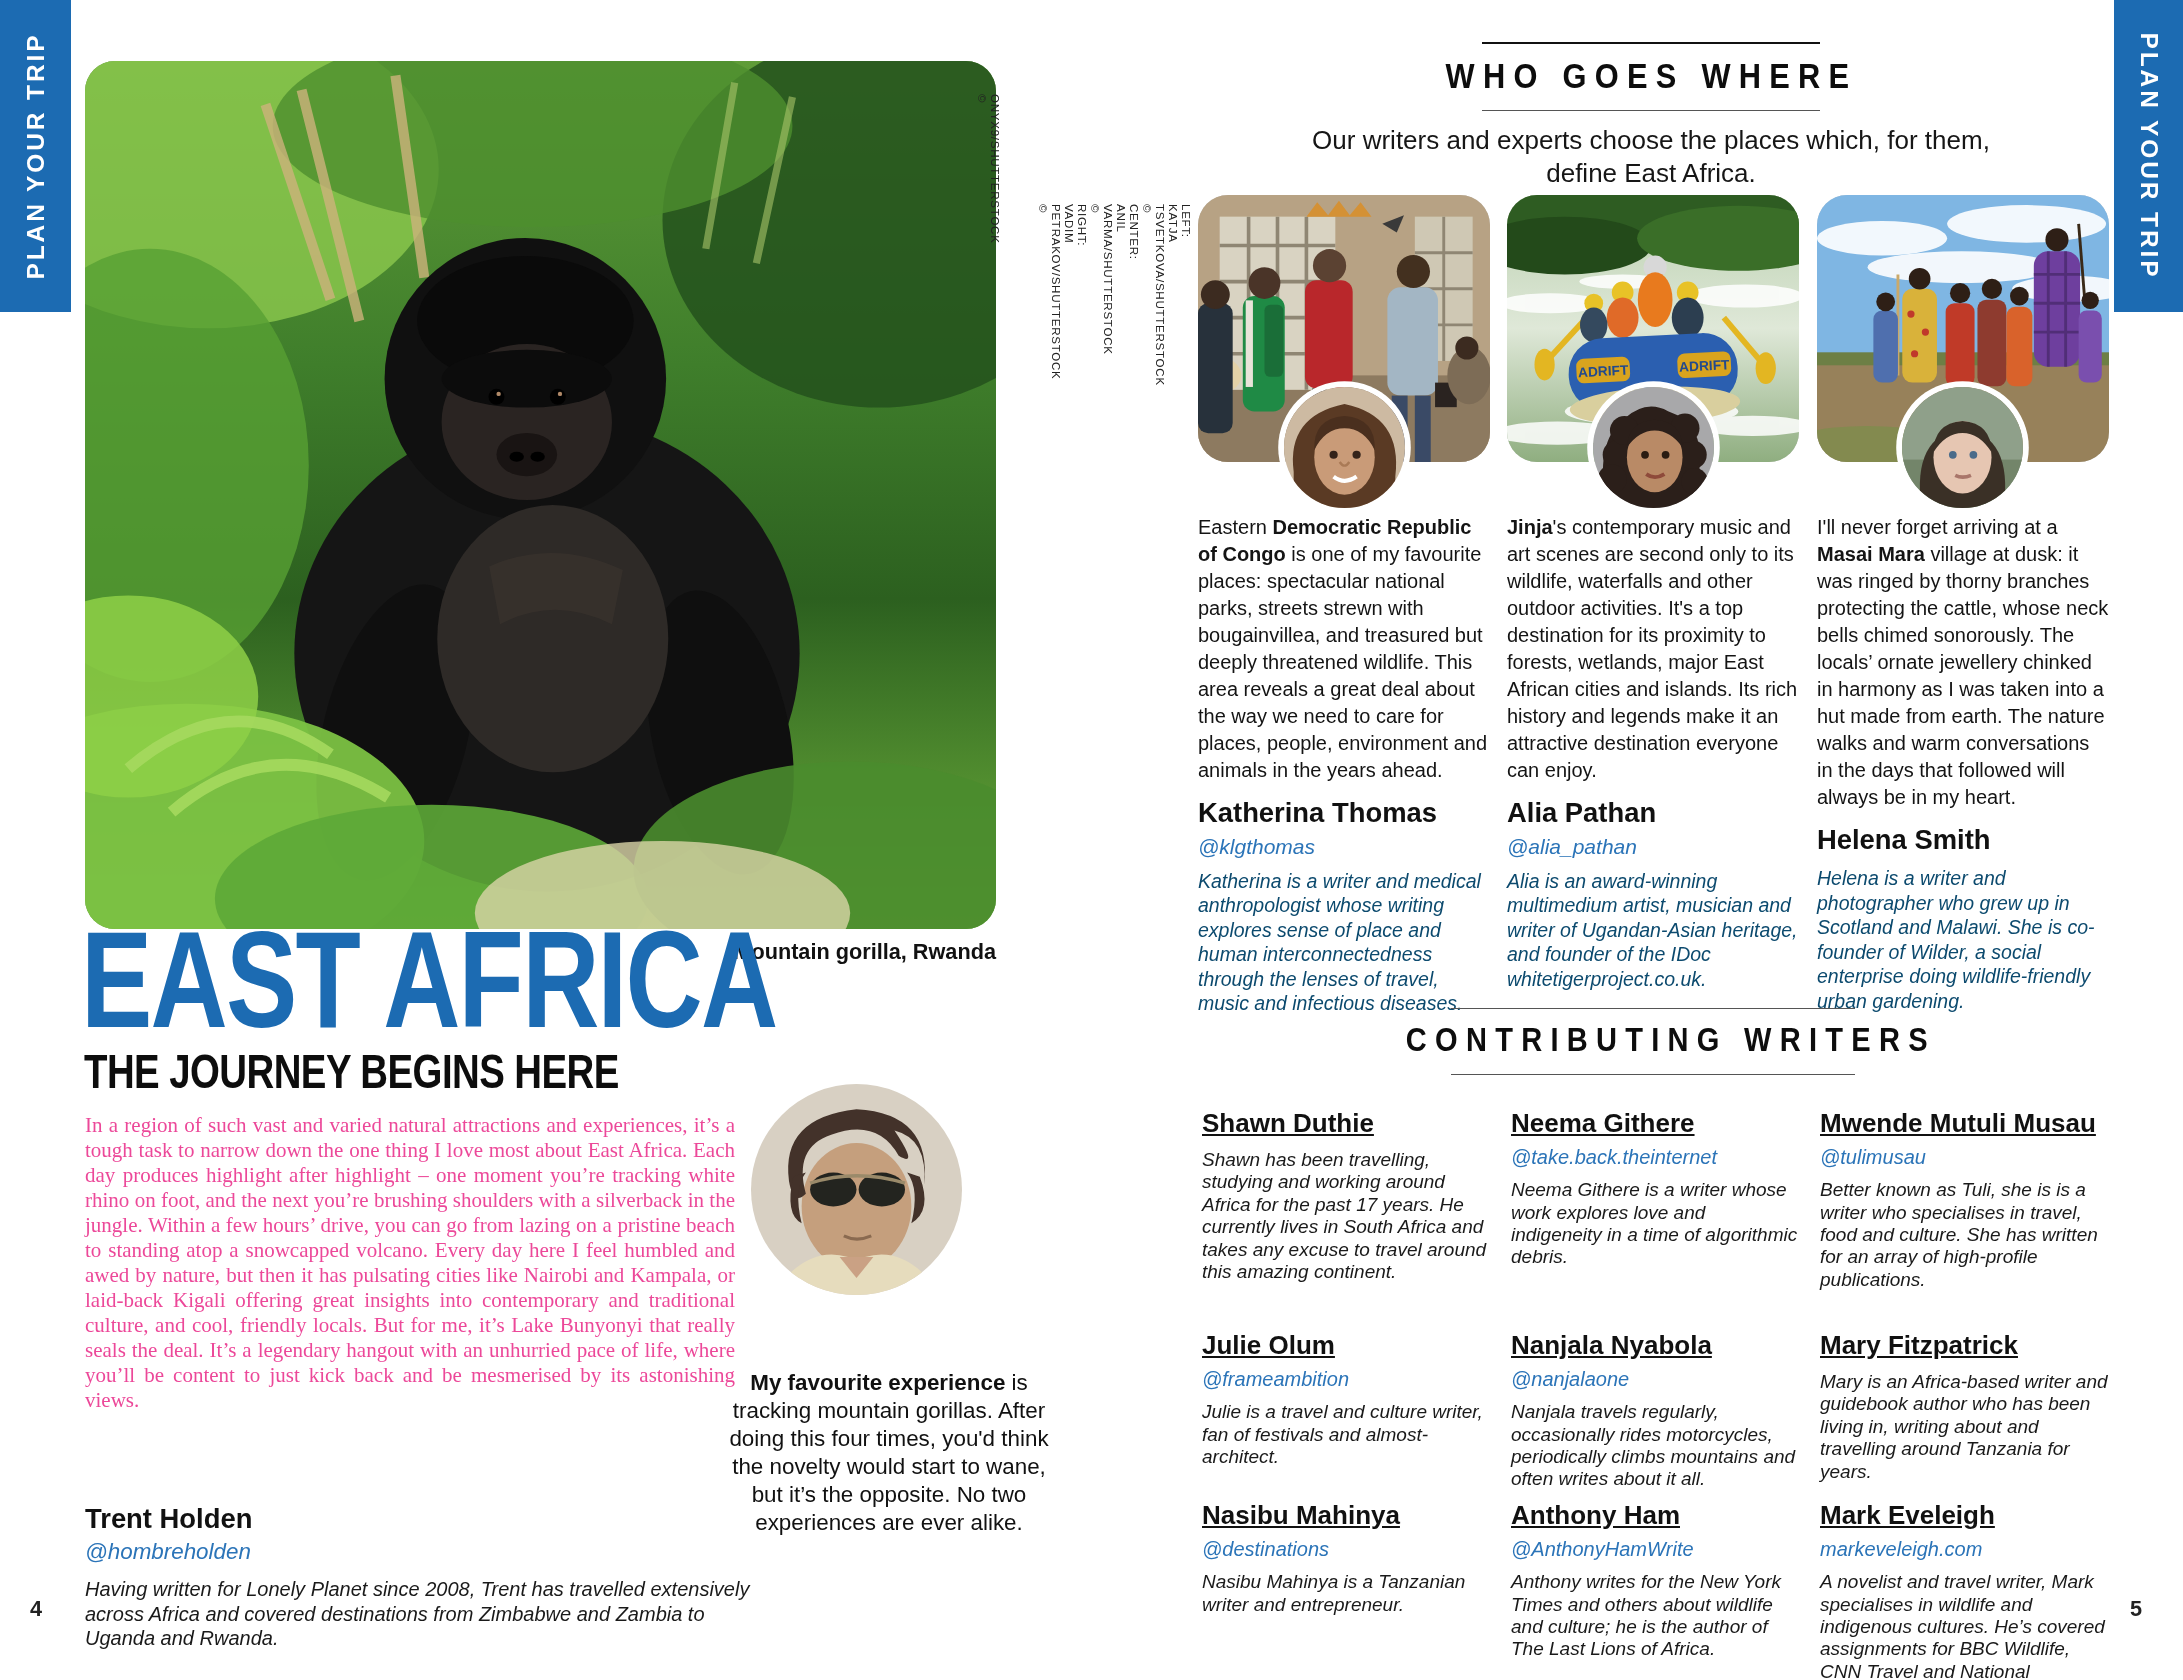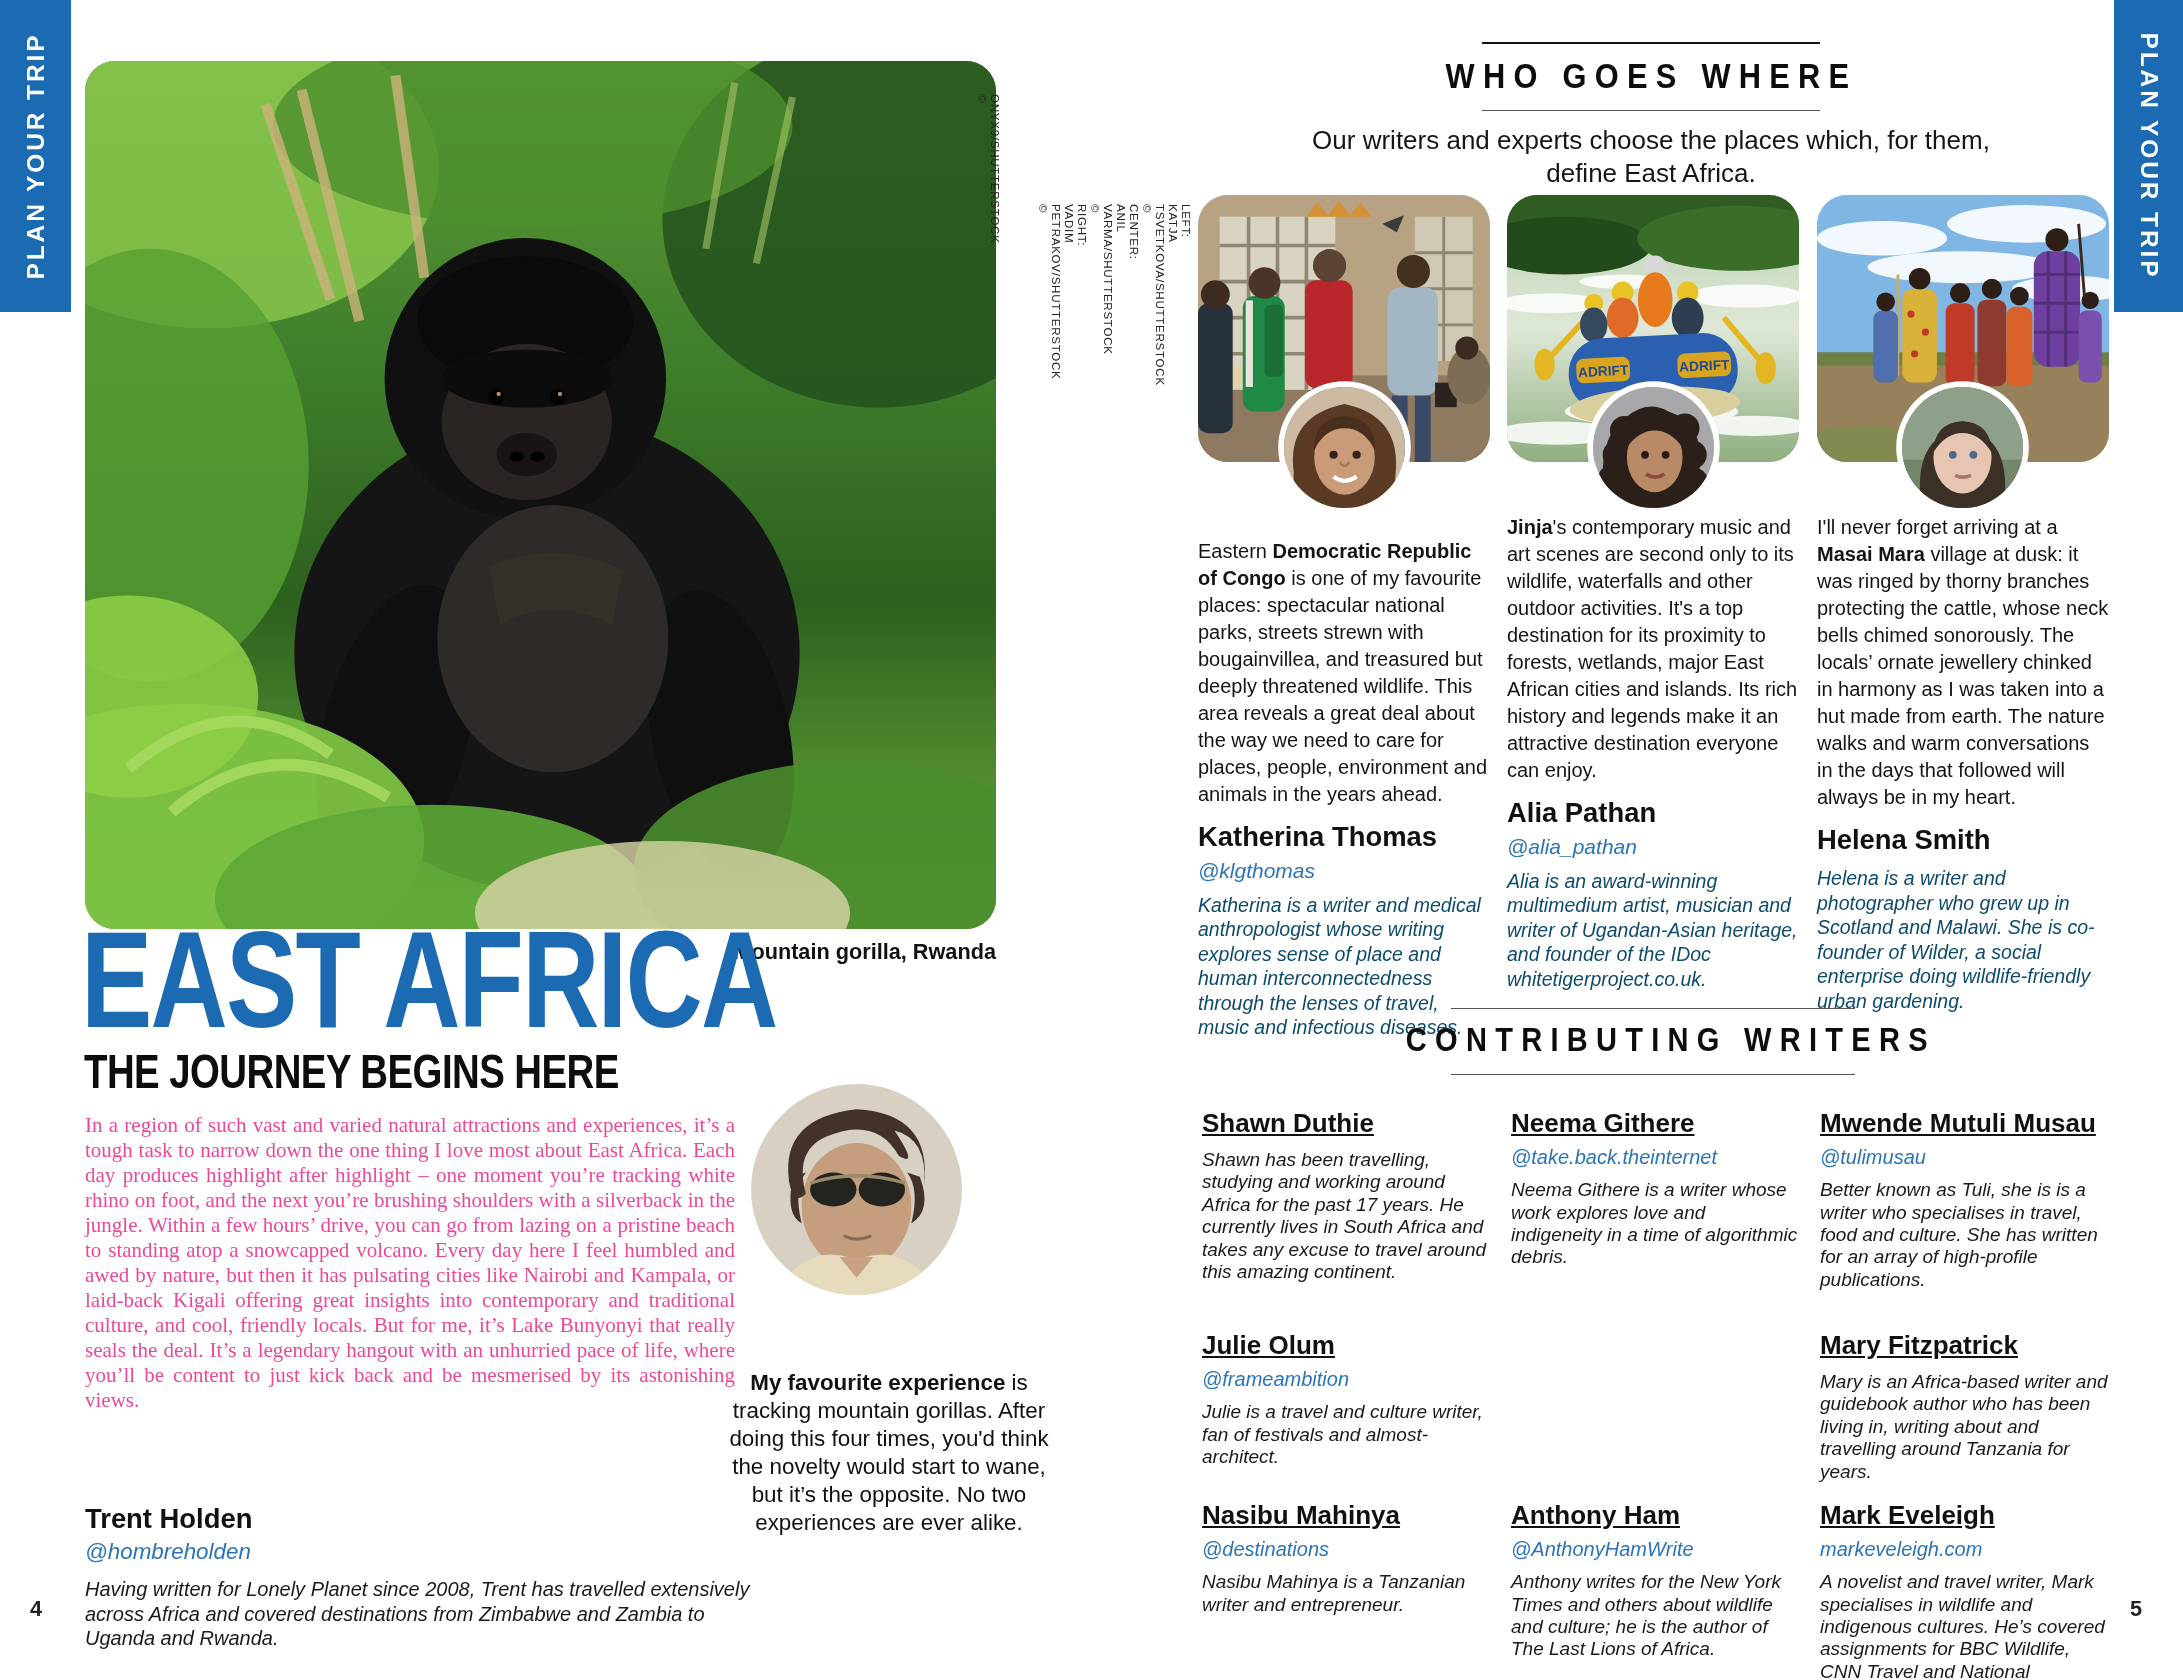--- a/index.html
+++ b/index.html
@@ -343,21 +343,21 @@
       <rect y="60" width="100" height="40" fill="#73856a"></rect>
       <path d="M16 100 Q8 40 50 34 Q92 40 84 100 Z" fill="#3a3026"></path>
       <ellipse cx="50" cy="58" rx="24" ry="30" fill="#e6c6b2"></ellipse>
       <path d="M26 54 Q26 30 50 28 Q74 30 74 54 Q64 38 50 38 Q36 38 26 54" fill="#3a3026"></path>
       <circle cx="42" cy="56" r="3.2" fill="#4a6b8a"></circle>
         <circle cx="59" cy="56" r="3.2" fill="#4a6b8a"></circle>
       <path d="M44 73 Q50 76 57 73" stroke="#a9766a" stroke-width="3" fill="none"></path>
     </svg>
   </div>
 
-  <div class="abs wcol" style="left:1198px;top:538px;">
+  <div class="abs wcol" style="left:1198px;top:514px;">
     <div class="wpara"><span>Eastern </span><b>Democratic Republic of Congo</b><span> is one of my favourite places: spectacular national parks, streets strewn with bougainvillea, and treasured but deeply threatened wildlife. This area reveals a great deal about the way we need to care for places, people, environment and animals in the years ahead.</span></div>
     <div class="wname">Katherina Thomas</div>
     <div class="whandle handle">@klgthomas</div>
     <div class="wbio">Katherina is a writer and medical anthropologist whose writing explores sense of place and human interconnectedness through the lenses of travel, music and infectious diseases.</div>
   </div>
   <div class="abs wcol" style="left:1507px;top:514px;">
     <div class="wpara"><span></span><b>Jinja</b><span>'s contemporary music and art scenes are second only to its wildlife, waterfalls and other outdoor activities. It's a top destination for its proximity to forests, wetlands, major East African cities and islands. Its rich history and legends make it an attractive destination everyone can enjoy.</span></div>
     <div class="wname">Alia Pathan</div>
     <div class="whandle handle">@alia_pathan</div>
     <div class="wbio">Alia is an award-winning multimedium artist, musician and writer of Ugandan-Asian heritage, and founder of the IDoc whitetigerproject.co.uk.</div>
@@ -387,20 +387,25 @@
     <div class="cname">Julie Olum</div>
     <div class="chandle handle">@frameambition</div>
     <div class="cbio">Julie is a travel and culture writer, fan of festivals and almost-architect.</div>
   </div>
 
   <div class="ccell" style="left:1820px;top:1108px;">
     <div class="cname">Mwende Mutuli Musau</div>
     <div class="chandle handle">@tulimusau</div>
     <div class="cbio">Better known as Tuli, she is is a writer who specialises in travel, food and culture. She has written for an array of high-profile publications.</div>
   </div>
+  <div class="ccell" style="left:1511px;top:1330px;">
+    <div class="cname">Nanjala Nyabola</div>
+    <div class="chandle handle">@nanjalaone</div>
+    <div class="cbio">Nanjala travels regularly, occasionally rides motorcycles, periodically climbs mountains and often writes about it all.</div>
+  </div>
   <div class="ccell" style="left:1820px;top:1330px;">
     <div class="cname">Mary Fitzpatrick</div>
 
     <div class="cbio">Mary is an Africa-based writer and guidebook author who has been living in, writing about and travelling around Tanzania for years.</div>
   </div>
 
   <div class="ccell" style="left:1202px;top:1500px;">
     <div class="cname">Nasibu Mahinya</div>
     <div class="chandle handle">@destinations</div>
     <div class="cbio">Nasibu Mahinya is a Tanzanian writer and entrepreneur.</div>

